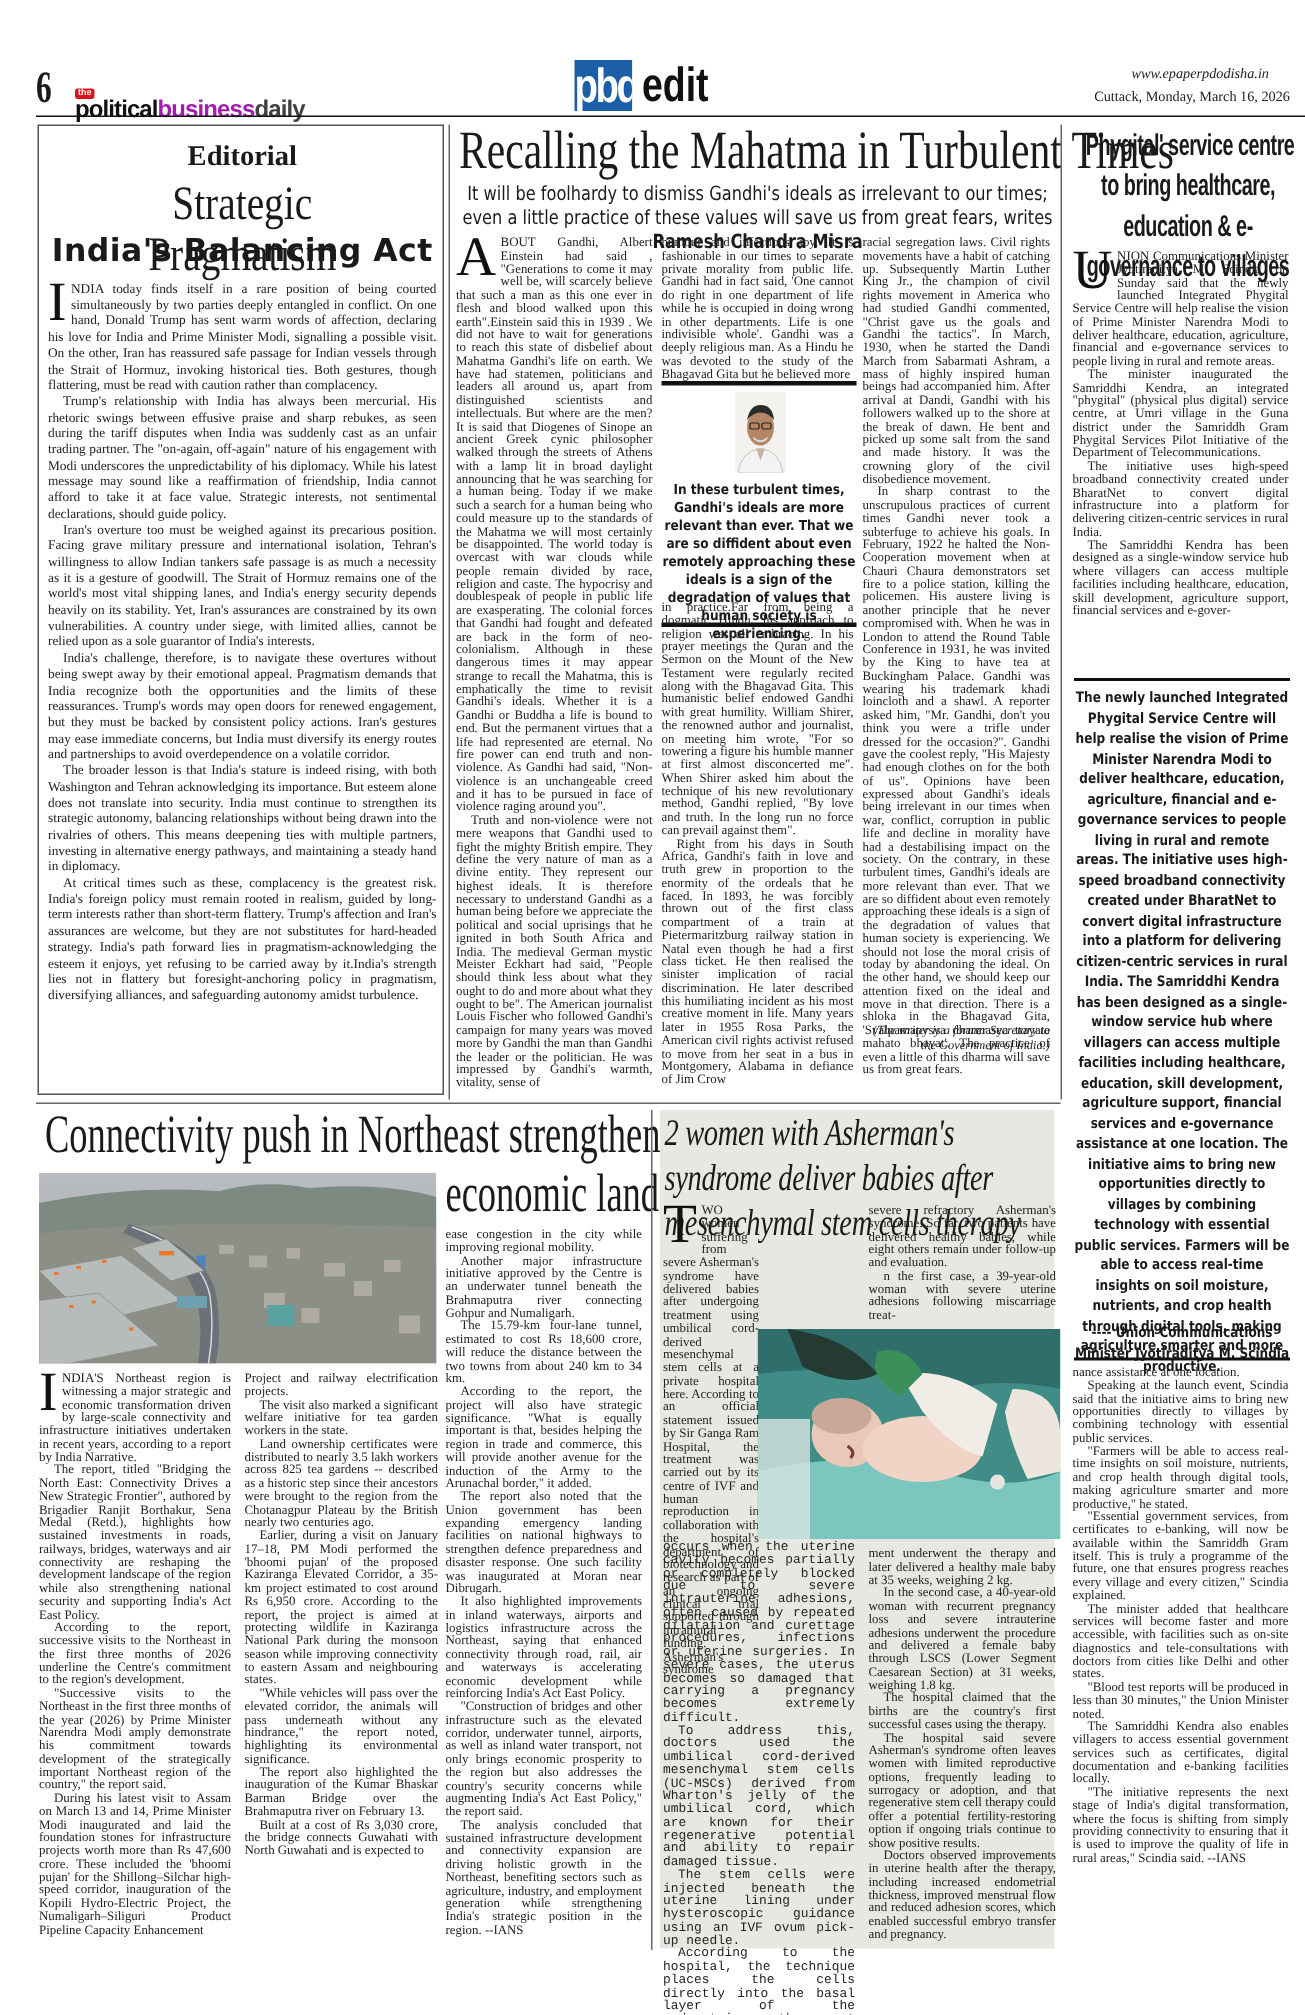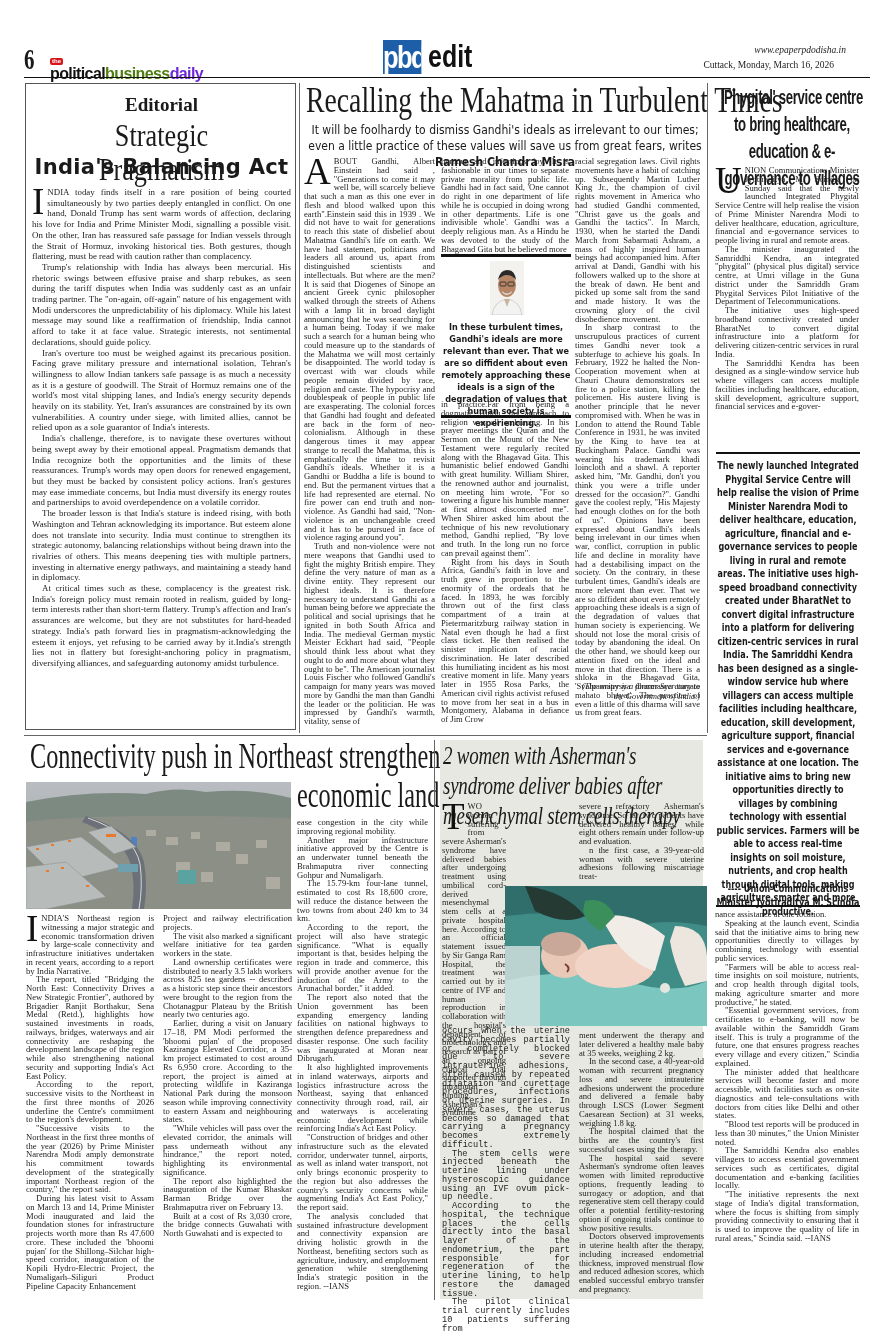--- a/index.html
+++ b/index.html
@@ -10,26 +10,26 @@
   .body-text p { text-indent: 10px; }
   .body-text p.first { text-indent: 0; }
   .dropcap { float: left; font-family: "Liberation Serif", serif; font-size: 37px; line-height: 28px; margin: 1px 3px 0 0; color: #111; }
 
   
   #page-num { left: 24px; top: 44px; font-family: "Liberation Serif", serif; font-size: 30px; font-weight: bold; line-height: 30px; transform: scaleX(0.7); transform-origin: left top; }
   #brand { left: 50px; top: 48px; }
   #brand .the { display: inline-block; background: #d8131a; color: #fff; font: bold 6px "Liberation Sans", sans-serif; padding: 0 2px; border-radius: 2px; line-height: 7px; }
   #brand .name { display: block; font: bold 16px "Liberation Sans", sans-serif; letter-spacing: -0.6px; line-height: 16px; margin-top: -1px; }
   #brand .name .pol { color: #111; }
-  #brand .name .bus { color: #4d7c0f; }
-  #brand .name .dai { color: #6d28d9; font-weight: bold; }
+  #brand .name .bus { color: #a21caf; }
+  #brand .name .dai { color: #404040; font-weight: bold; }
   #pbd-logo { left: 383px; top: 40px; width: 48px; height: 34px; background: #1c5fa8; color: #fff; font: bold 32px "Liberation Sans", sans-serif; line-height: 34px; text-align: center; letter-spacing: -2px; transform: scaleX(0.8); transform-origin: left top; overflow: hidden; }
   #section-name { left: 428px; top: 38px; font: bold 32px "Liberation Sans", sans-serif; line-height: 36px; transform: scaleX(0.78); transform-origin: left top; color: #111; }
   #site-url { right: 24px; top: 45px; font: italic 9.5px "Liberation Serif", serif; color: #222; text-align: right; }
-  #dateline { right: 36px; top: 60px; font: 9.5px "Liberation Serif", serif; color: #222; text-align: right; }
+  #dateline { right: 10px; top: 60px; font: 9.5px "Liberation Serif", serif; color: #222; text-align: right; }
   #mast-rule { left: 24px; top: 77px; width: 846px; height: 1px; background: #111; }
 
   
   #editorial { left: 25px; top: 83px; width: 271px; height: 647px; border: 1px solid #555; }
   #ed-label { left: 0; width: 271px; top: 10px; text-align: center; font: bold 19px "Liberation Serif", serif; }
   #ed-title { left: 0; width: 271px; top: 34px; text-align: center; font: 32px "Liberation Serif", serif; transform: scaleX(0.82); transform-origin: center top; line-height: 34px; }
   #ed-subtitle { left: 0; width: 271px; top: 71px; text-align: center; font: bold 21px "DejaVu Sans", sans-serif; letter-spacing: 0.3px; }
   #ed-body { left: 6px; top: 103px; width: 259px; font-size: 8.9px; line-height: 10.7px; }
 
   #col-rule-1 { left: 299px; top: 83px; width: 1px; height: 650px; background: #666; }
@@ -265,20 +265,21 @@
       <ellipse cx="110" cy="80" rx="40" ry="22" fill="#f1d4c6"></ellipse>
       <path d="M60 78 Q66 82 62 86" stroke="#7a3b3b" stroke-width="2" fill="none"></path>
       <path d="M95 30 Q130 25 160 50 L150 85 Q130 80 110 55 Z" fill="#f1ece6"></path>
       <path d="M170 40 Q200 40 202 70 L202 95 L180 100 Q168 75 165 55 Z" fill="#ece6df"></path>
       <path d="M80 15 Q100 10 110 30 L95 45 Q80 35 78 25 Z" fill="#3a8f5a"></path>
       <circle cx="160" cy="102" r="5" fill="#e6e6e0"></circle>
     </svg>
   </div>
   <div id="ash-col1b" class="abs body-text">
     <p class="first">occurs when the uterine cavity becomes partially or completely blocked due to severe intrauterine adhesions, often caused by repeated dilatation and curettage procedures, infections or uterine surgeries. In severe cases, the uterus becomes so damaged that carrying a pregnancy becomes extremely difficult.</p>
+    <p>To address this, doctors used the umbilical cord-derived mesenchymal stem cells (UC-MSCs) derived from Wharton's jelly of the umbilical cord, which are known for their regenerative potential and ability to repair damaged tissue.</p>
     <p>The stem cells were injected beneath the uterine lining under hysteroscopic guidance using an IVF ovum pick-up needle.</p>
     <p>According to the hospital, the technique places the cells directly into the basal layer of the endometrium, the part responsible for regeneration of the uterine lining, to help restore the damaged tissue.</p>
     <p>The pilot clinical trial currently includes 10 patients suffering from</p>
   </div>
   <div id="ash-col2b" class="abs body-text">
     <p class="first">ment underwent the therapy and later delivered a healthy male baby at 35 weeks, weighing 2 kg.</p>
     <p>In the second case, a 40-year-old woman with recurrent pregnancy loss and severe intrauterine adhesions underwent the procedure and delivered a female baby through LSCS (Lower Segment Caesarean Section) at 31 weeks, weighing 1.8 kg.</p>
     <p>The hospital claimed that the births are the country's first successful cases using the therapy.</p>
     <p>The hospital said severe Asherman's syndrome often leaves women with limited reproductive options, frequently leading to surrogacy or adoption, and that regenerative stem cell therapy could offer a potential fertility-restoring option if ongoing trials continue to show positive results.</p>
     <p>Doctors observed improvements in uterine health after the therapy, including increased endometrial thickness, improved menstrual flow and reduced adhesion scores, which enabled successful embryo transfer and pregnancy.</p>

